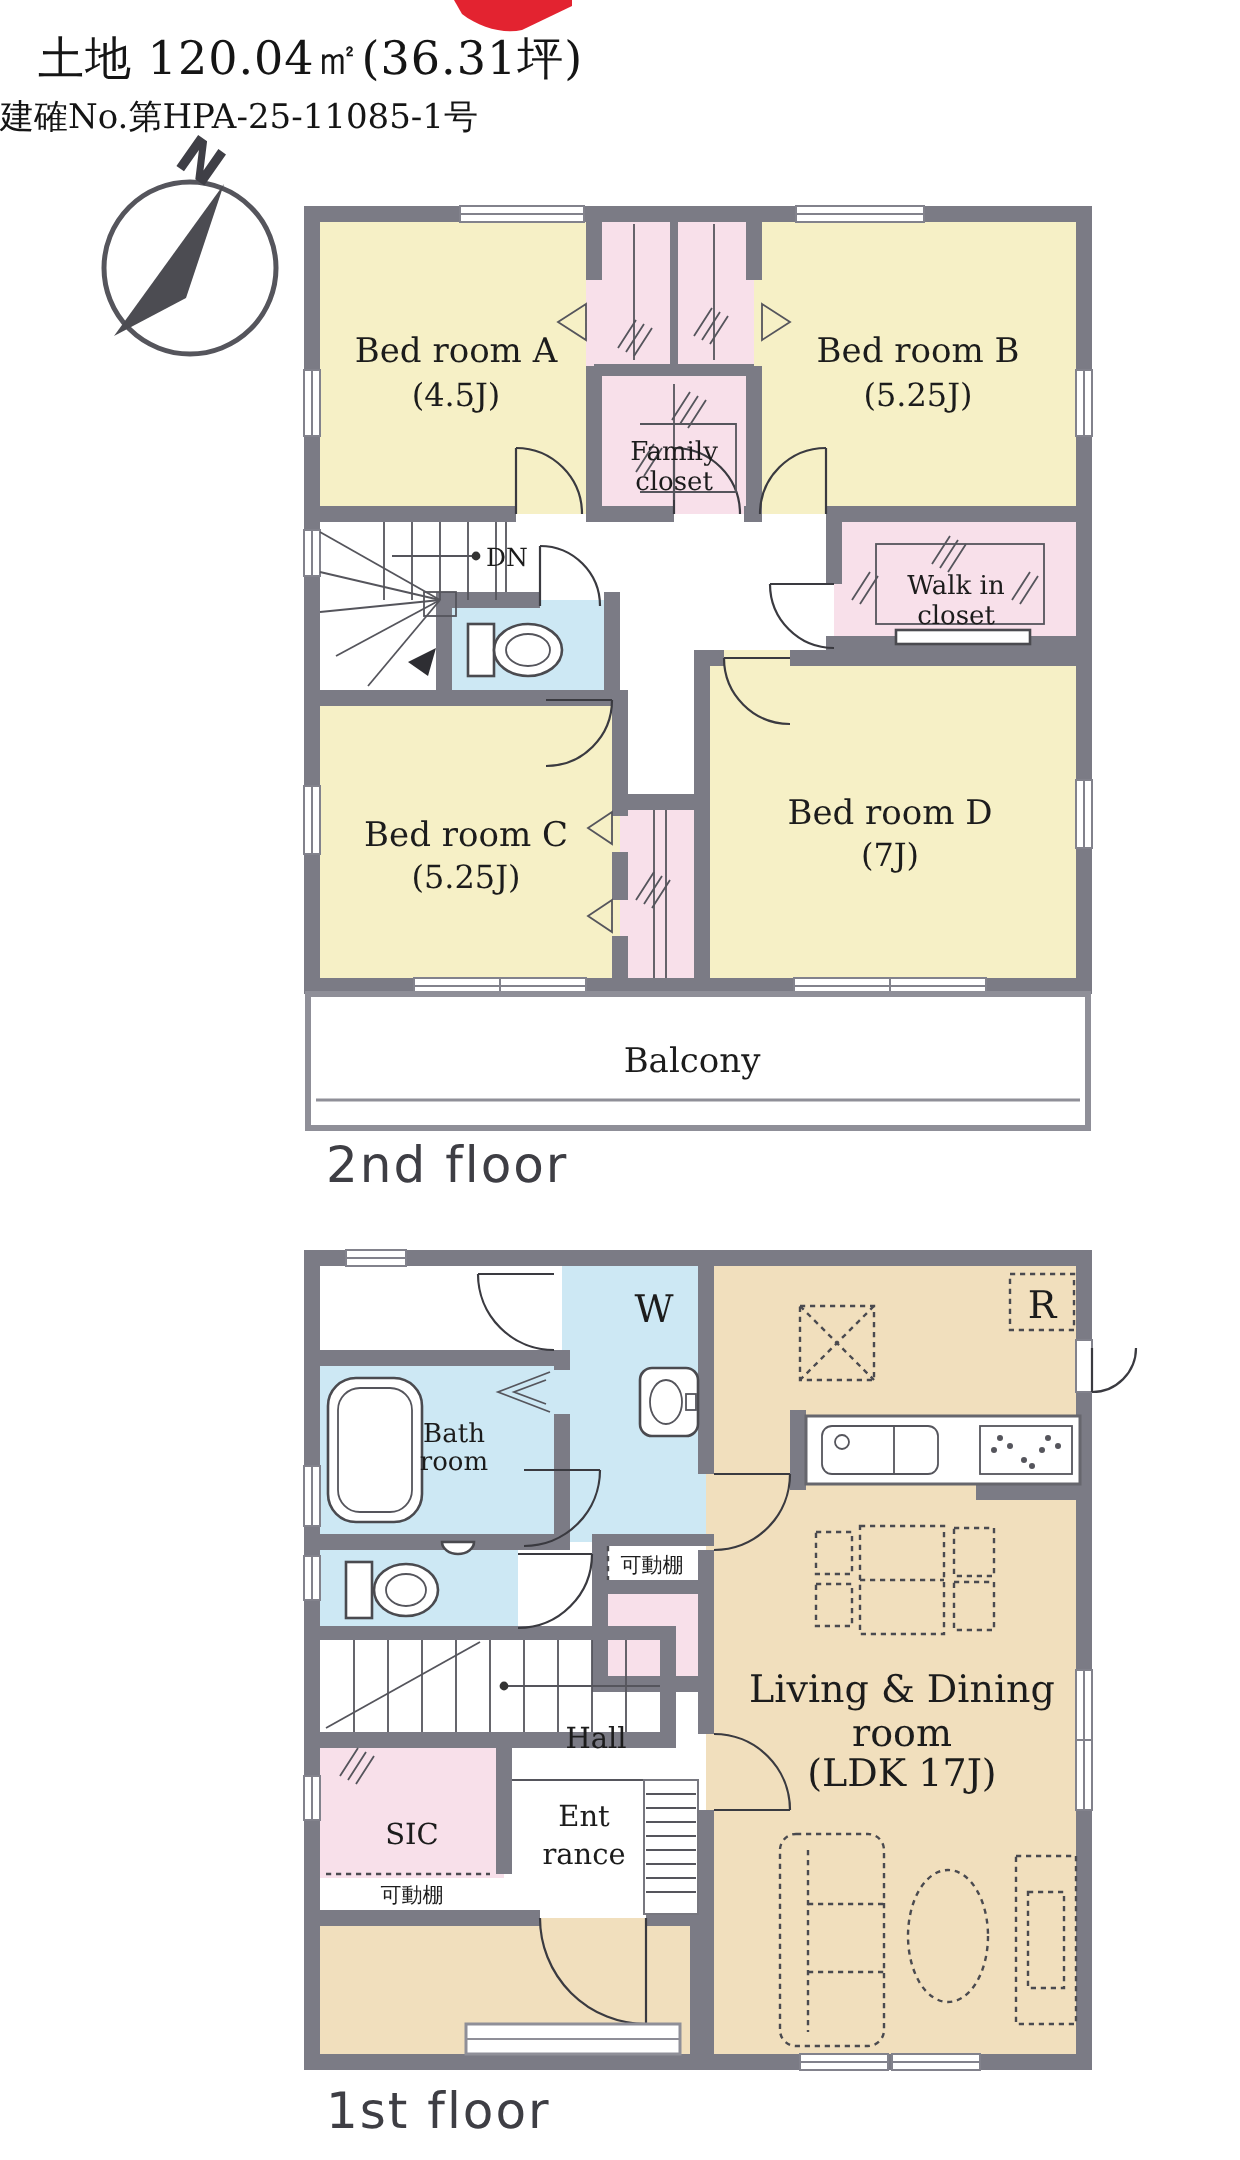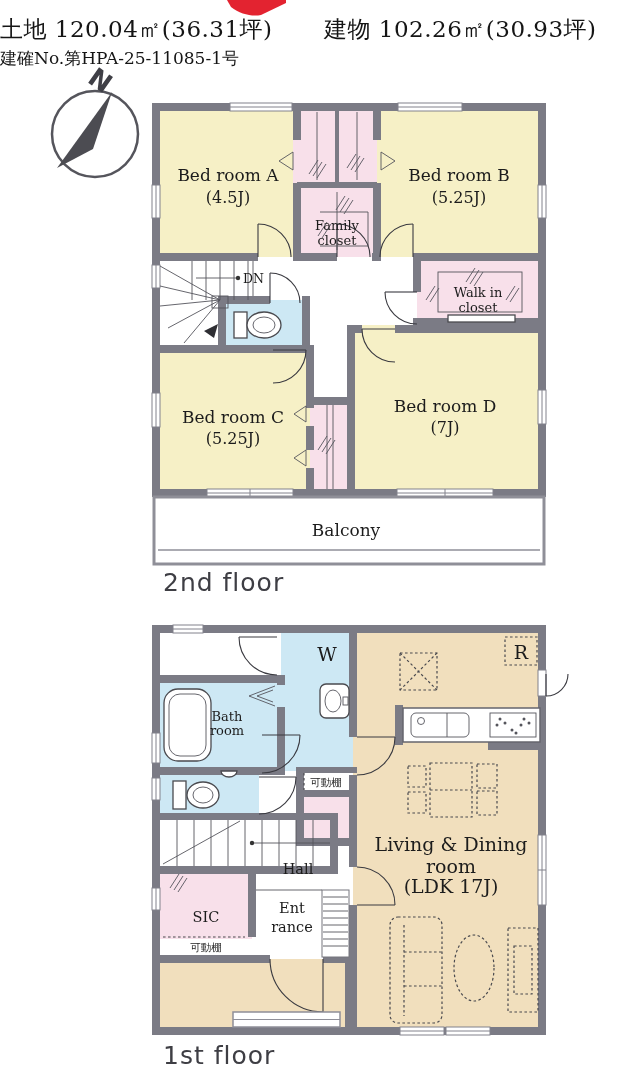--- a/index.html
+++ b/index.html
@@ -30,22 +30,21 @@
   .fix{fill:#ffffff;stroke:#4a4a4f;stroke-width:1.3;}
   .thin{stroke:#55555c;stroke-width:0.9;fill:none;}
   .tread{stroke:#55555c;stroke-width:0.9;}
   .rail{fill:none;stroke:#8f8f98;}
 </style>
 </head>
 <body>
 
 <div class="canvas">
 
-  <div class="hdr hdr-main" style="left:0;">土地 120.04㎡(36.31坪)</div>
-  <div class="hdr hdr-main" style="left:324px;">建物 102.26㎡(30.93坪)</div>
+  <div class="hdr hdr-main" style="left:19px;">土地 120.04㎡(36.31坪)</div>
   <div class="hdr hdr-sub">建確No.第HPA-25-11085-1号</div>
 
   <svg width="620" height="1080" viewBox="0 0 620 1080">
 
     <path d="M 227,0 L 231,7 C 240,14 252,17 261,15 L 286,3 L 286,0 Z" fill="#e32330"></path>
 
     <g>
       <circle cx="95" cy="134" r="43" fill="#ffffff" stroke="#55555c" stroke-width="2.5"></circle>
       <polygon points="112,92 57,168 93,149" fill="#4c4c52"></polygon>
       <text x="102" y="90" text-anchor="middle" transform="rotate(35,102,78)" style="font-size:26px;font-weight:bold;fill:#3f3f46;font-family:'DejaVu Sans','Liberation Sans',sans-serif">N</text>

